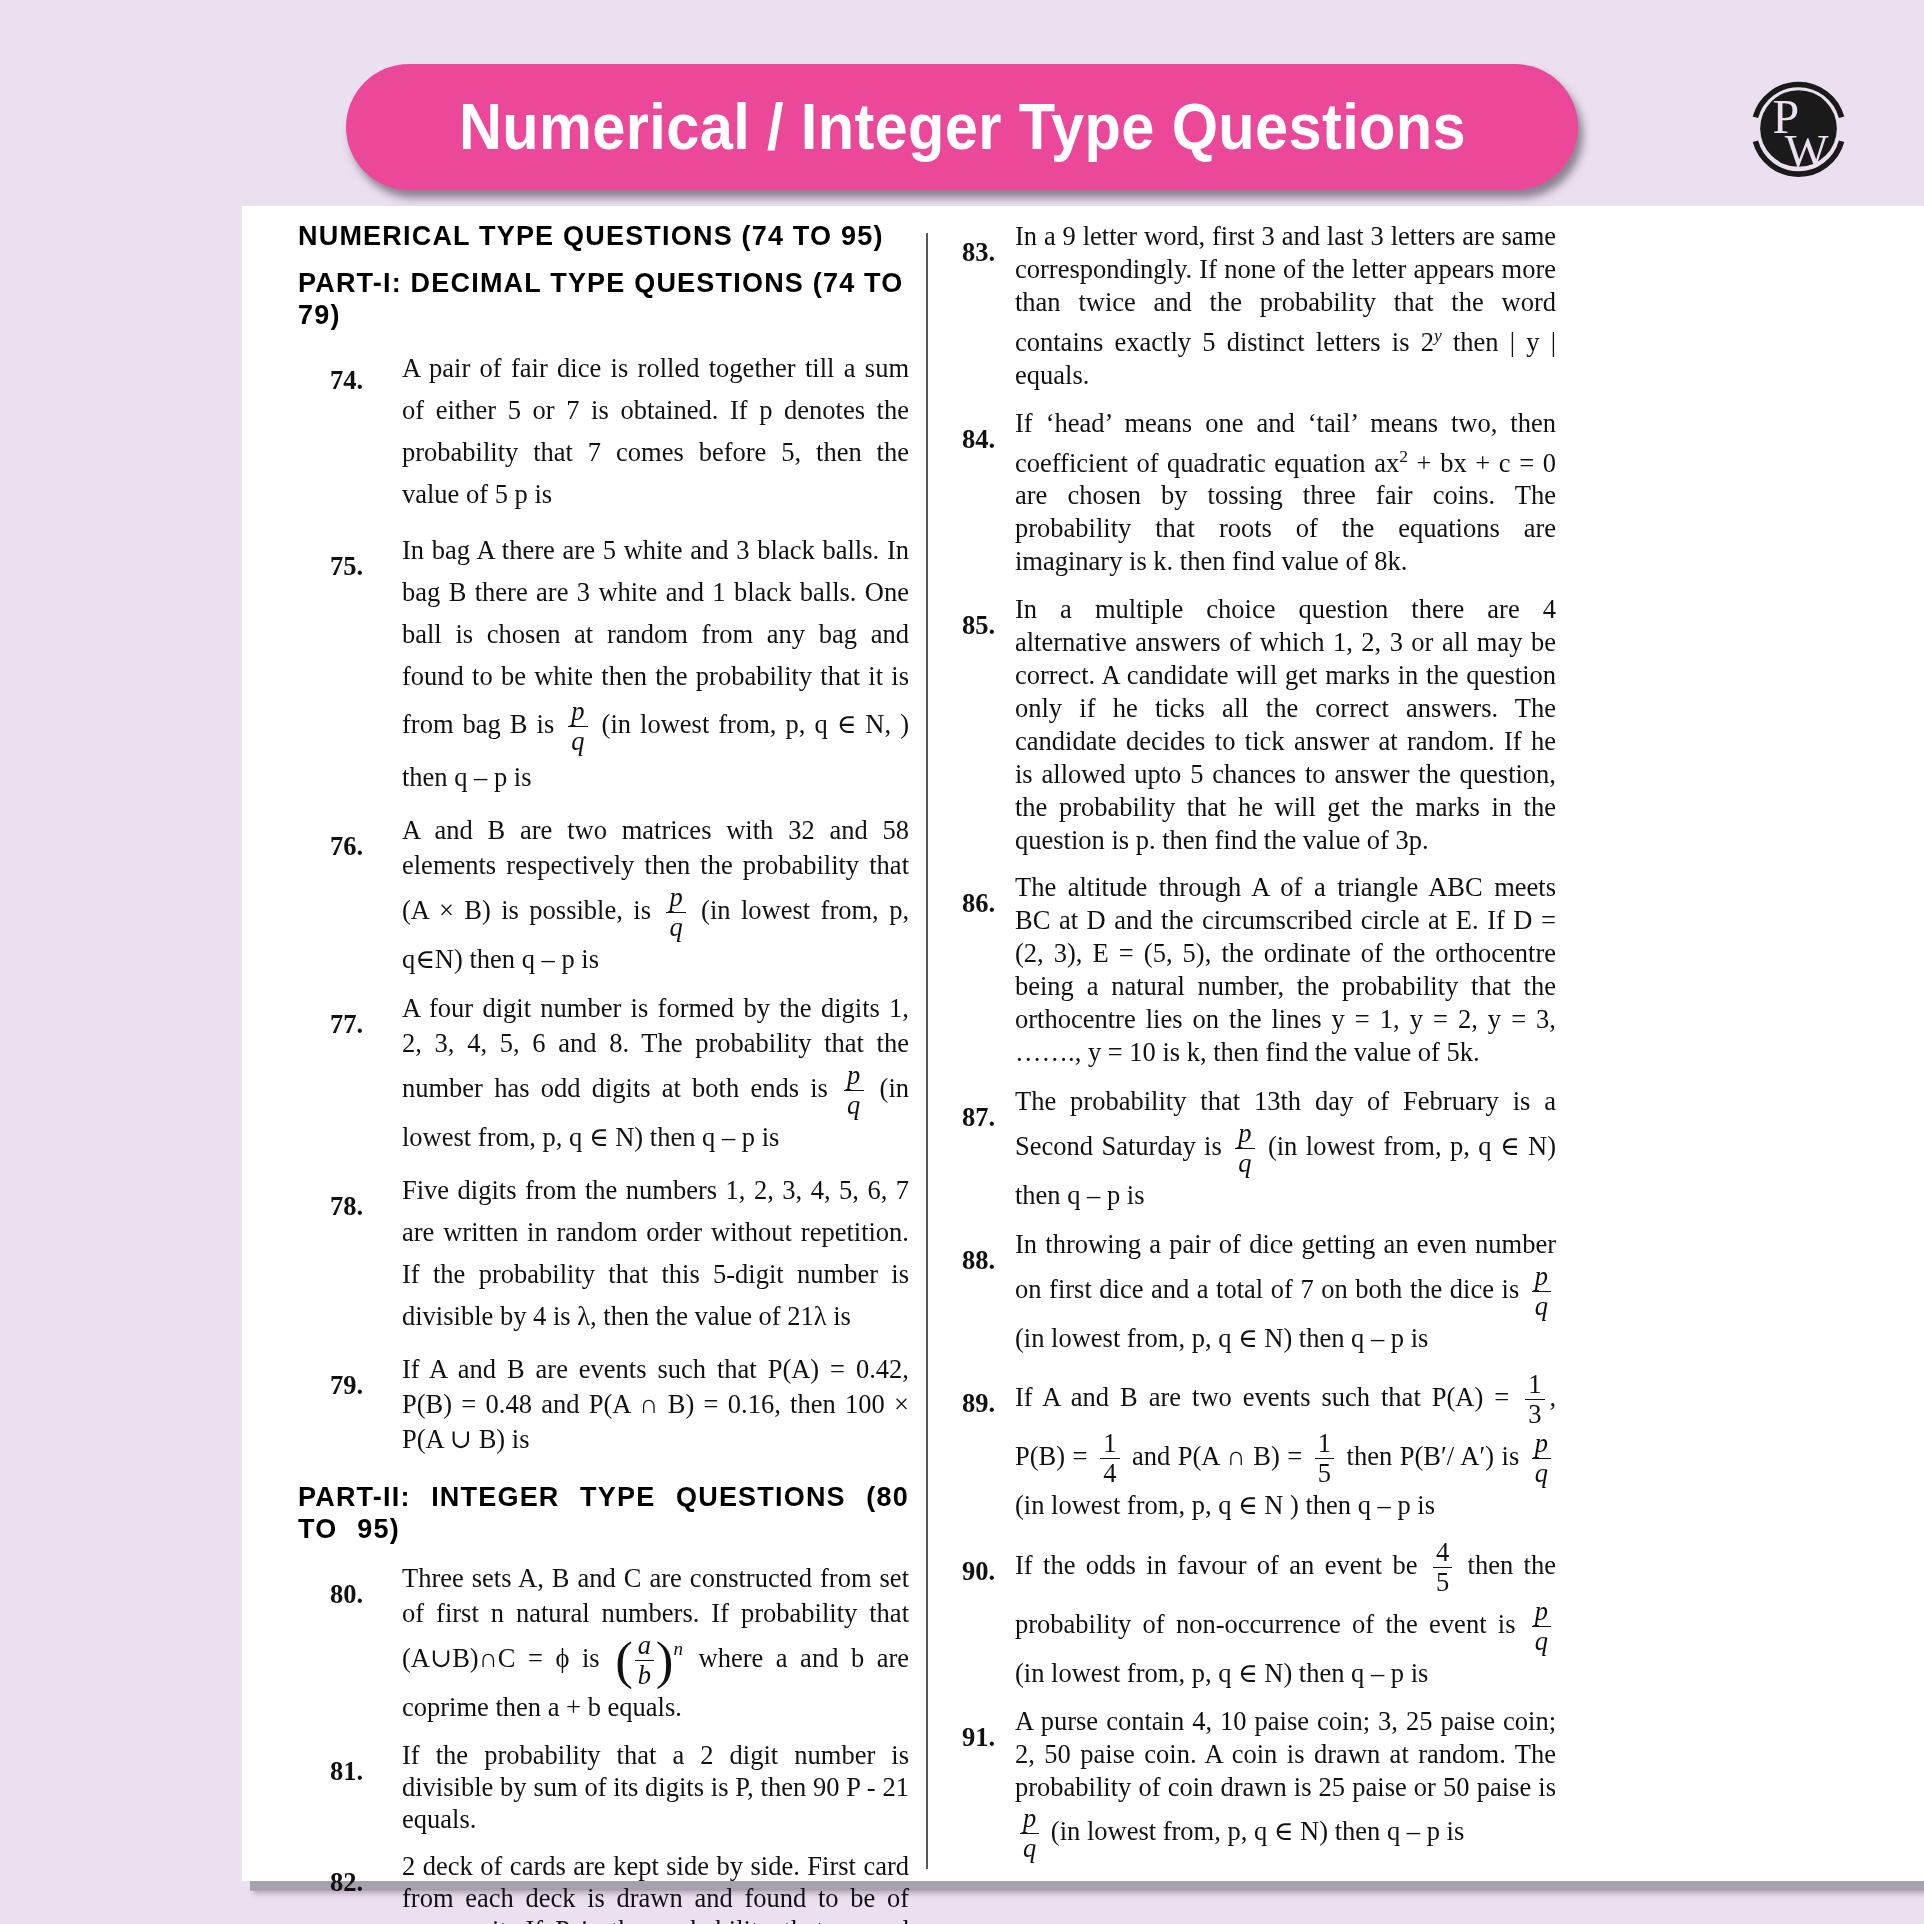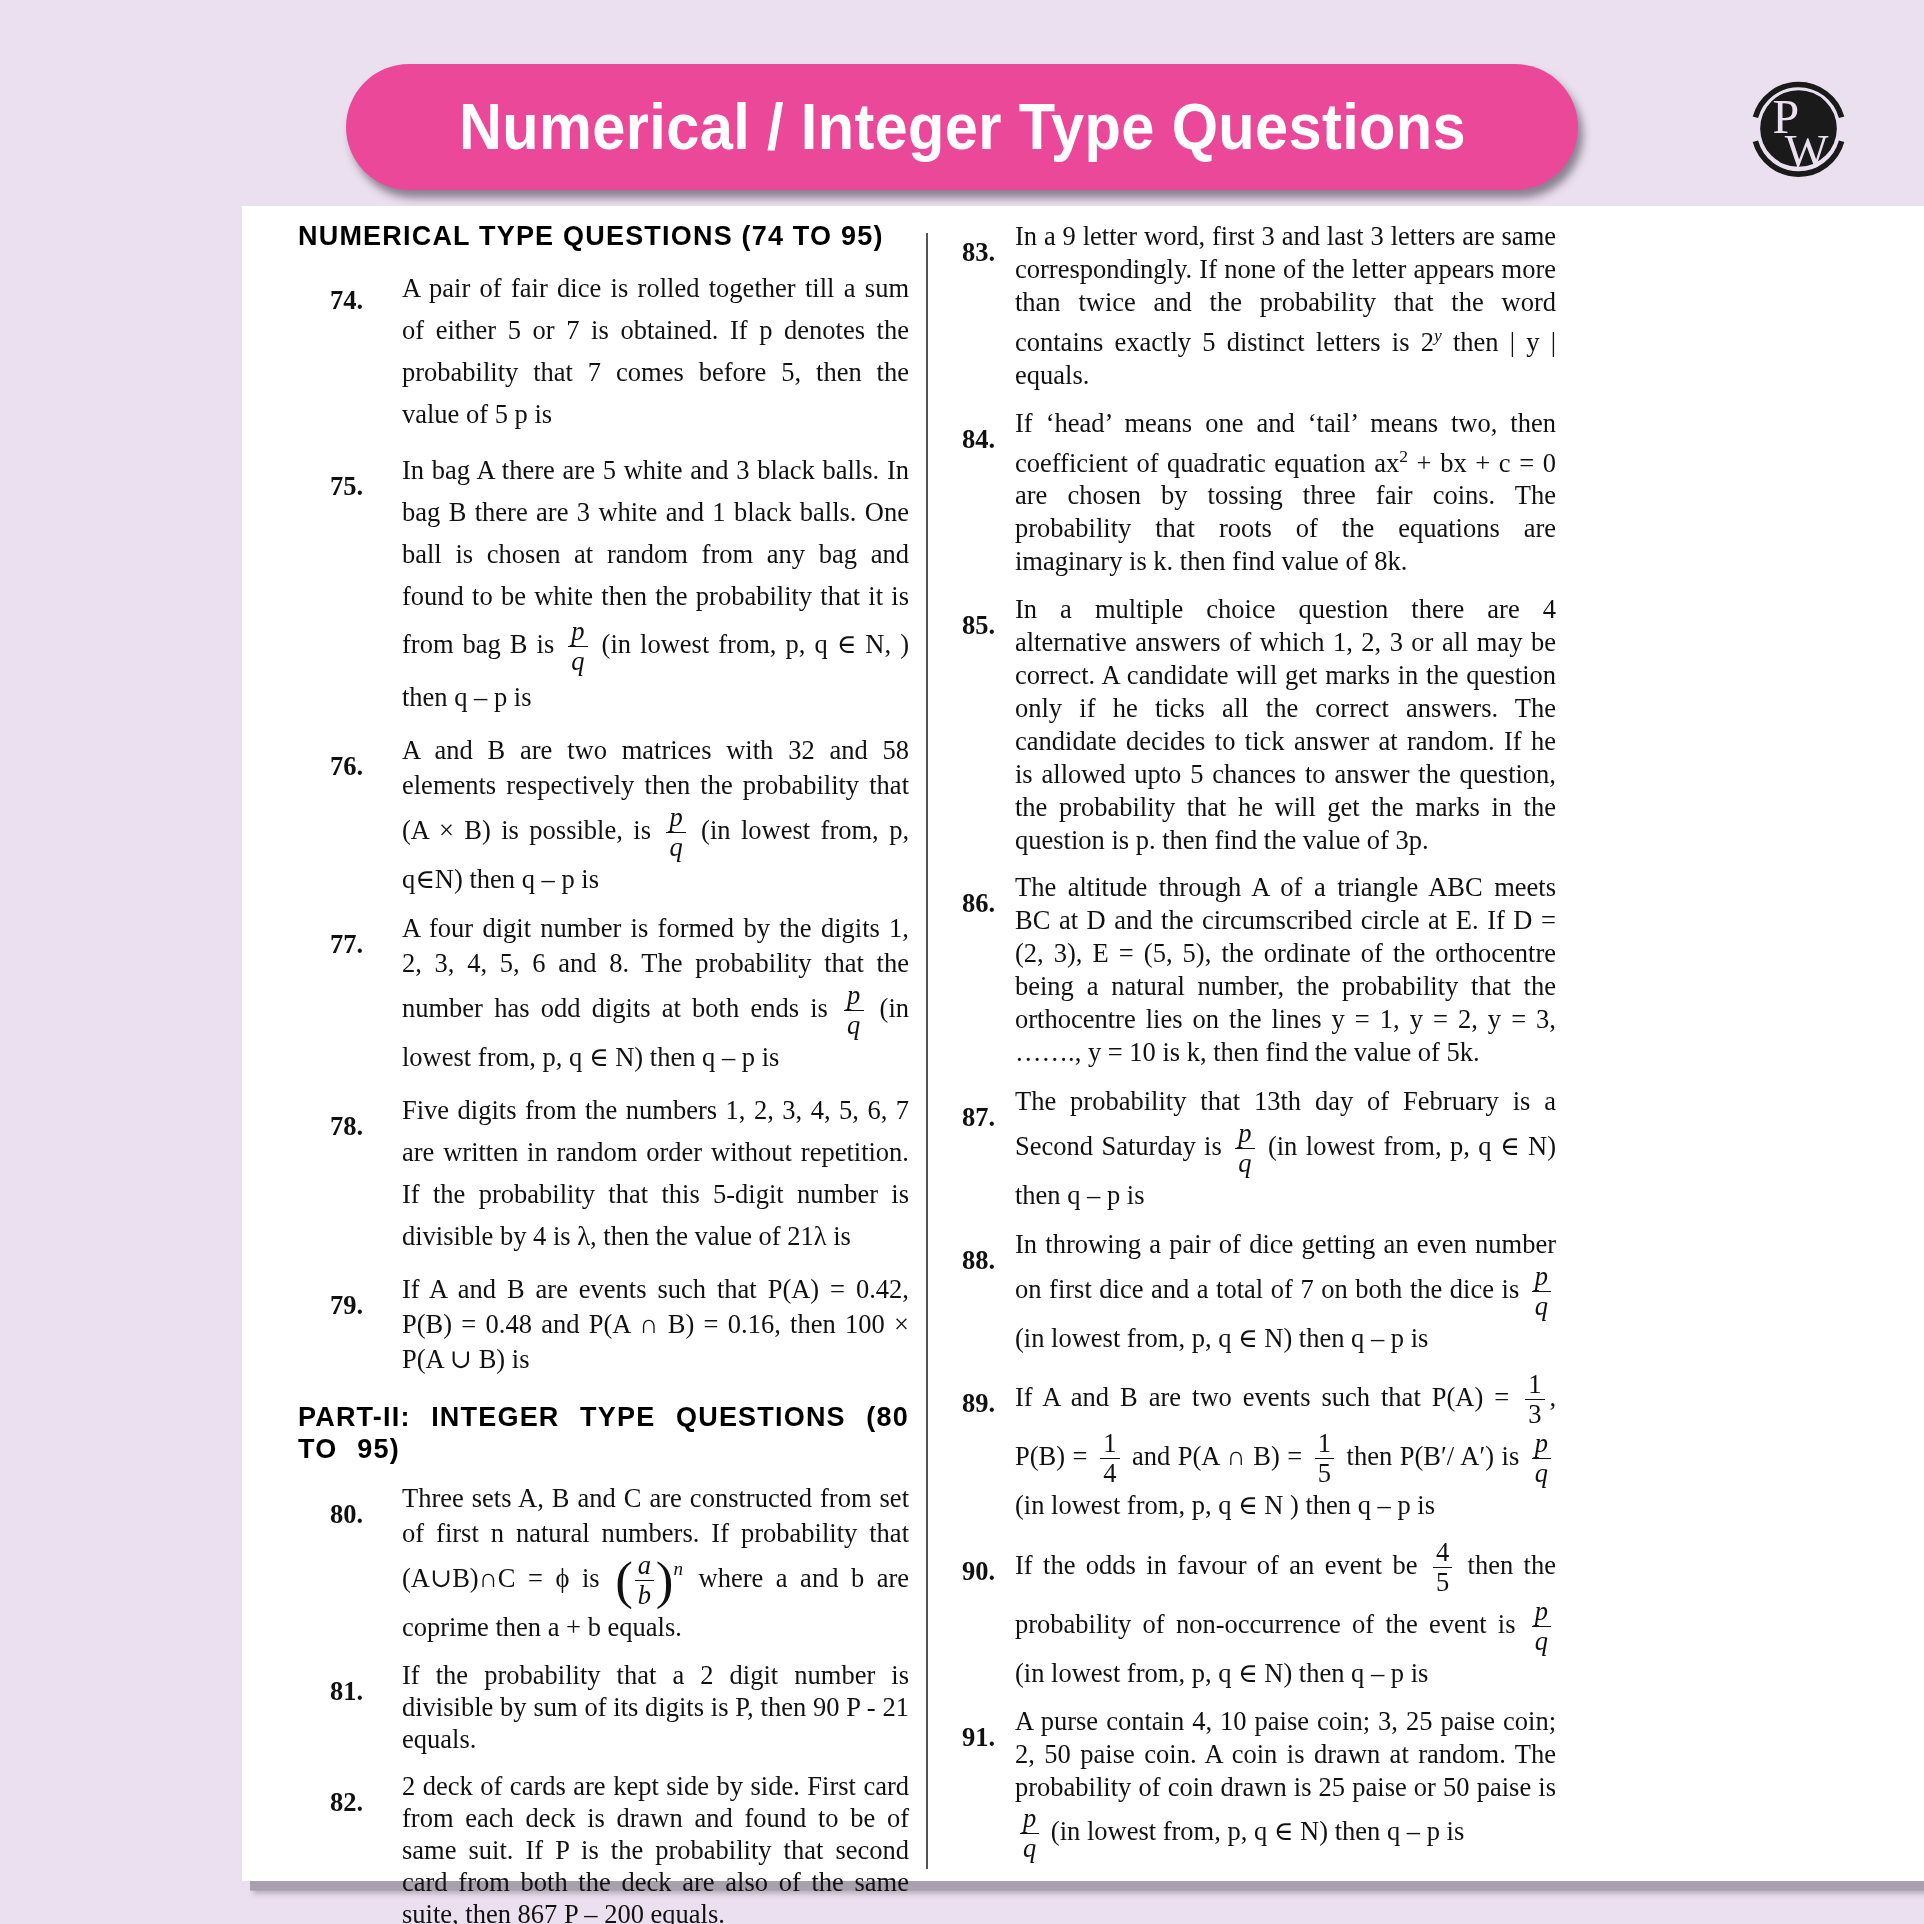--- a/index.html
+++ b/index.html
@@ -68,20 +68,21 @@
   <circle cx="72" cy="72" r="48" fill="#1a1a1a"></circle>
   <text x="56" y="78" font-family="Liberation Serif, serif" font-size="60" fill="#ebe0ef" text-anchor="middle">P</text>
   <text x="82" y="120" font-family="Liberation Serif, serif" font-size="58" fill="#ebe0ef" text-anchor="middle">W</text>
 </svg>
 
 <div class="paper">
   <div class="divider"></div>
 
   <div class="col col-left">
     <div class="section-heading" style="margin-bottom:14.4px">NUMERICAL TYPE QUESTIONS (74 TO 95)</div>
+    <div class="section-heading">PART-I: DECIMAL TYPE QUESTIONS (74 TO 79)</div>
 
     <div class="q">
       <span class="q-num">74.</span>
       <span class="q-text tall">A pair of fair dice is rolled together till a sum of either 5 or 7 is obtained. If p denotes the probability that 7 comes before 5, then the value of 5 p is</span>
     </div>
 
     <div class="q tall">
       <span class="q-num">75.</span>
       <span>In bag A there are 5 white and 3 black balls. In bag B there are 3 white and 1 black balls. One ball is chosen at random from any bag and found to be white then the probability that it is from bag B is</span>
       <span class="frac">

